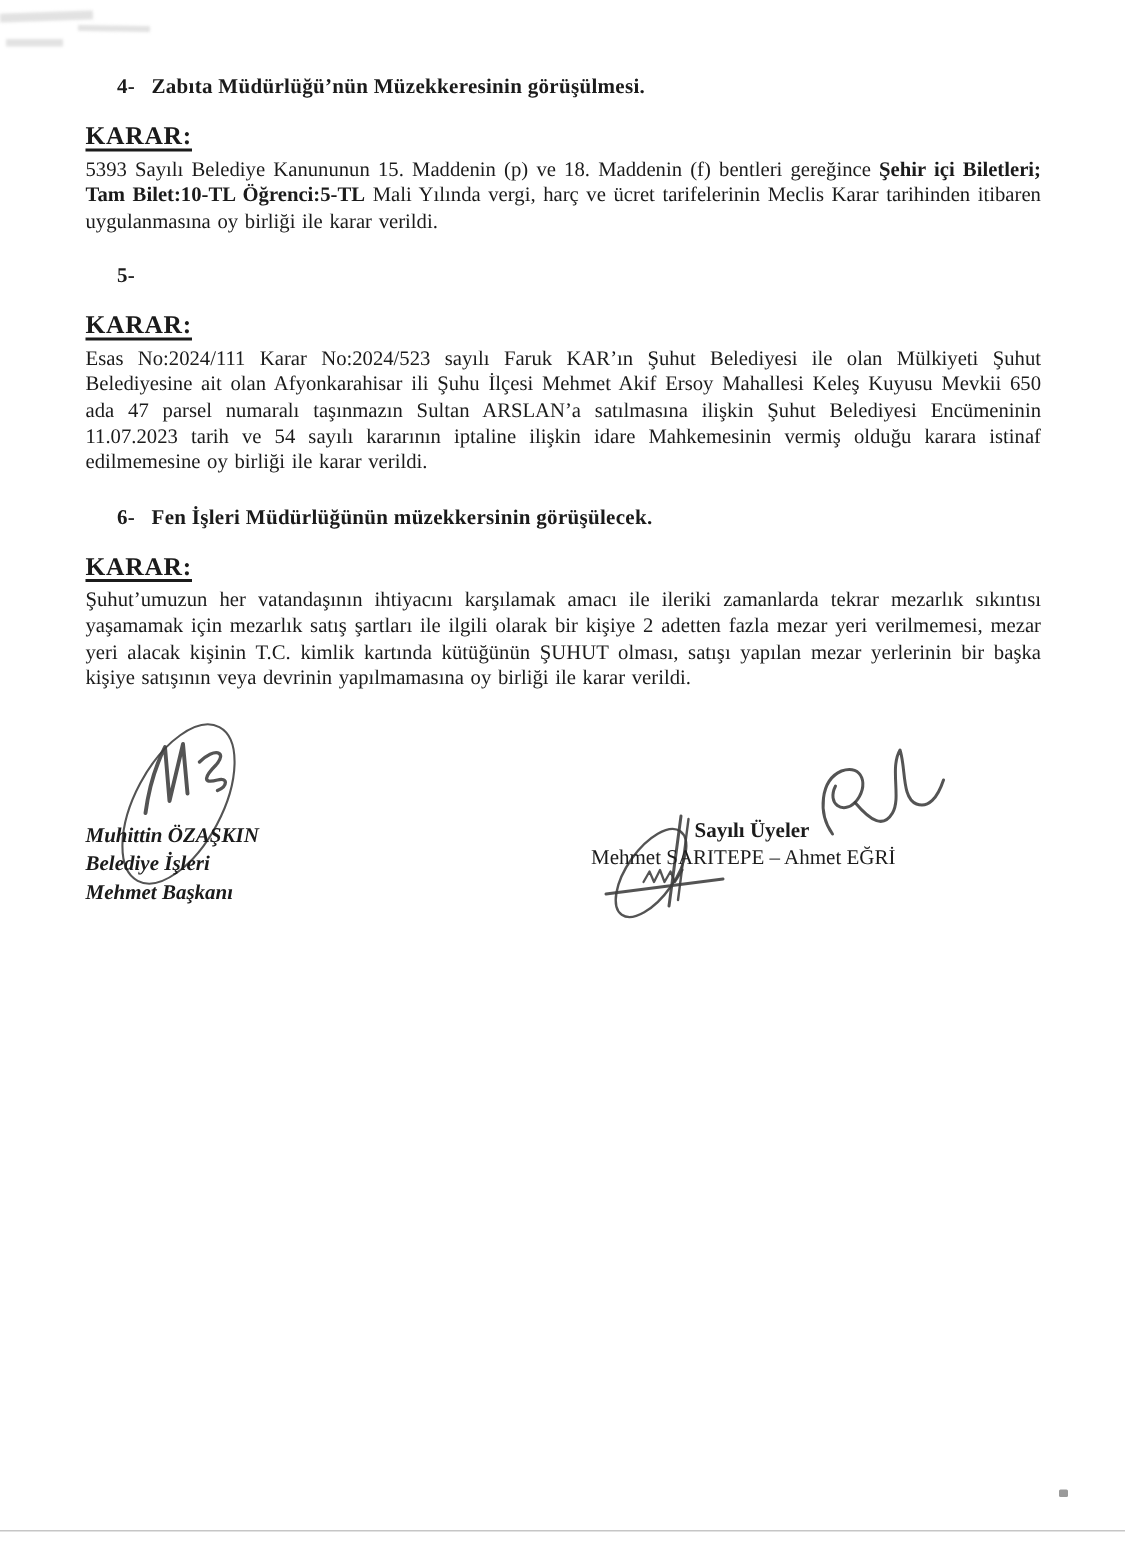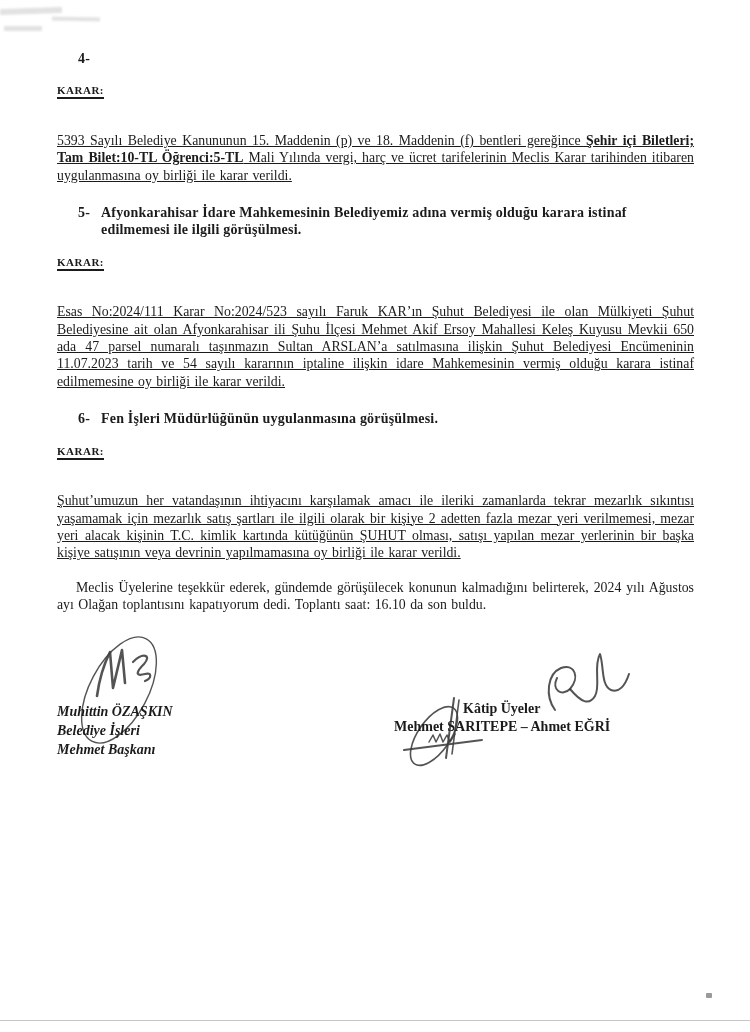--- a/index.html
+++ b/index.html
@@ -31,32 +31,31 @@
   }
   .agenda-heading .num {
     flex: 0 0 23px;
   }
   .agenda-heading .ttl {
     flex: 1 1 auto;
     max-width: 540px;
   }
   .karar {
     font-weight: bold;
-    font-size: 11px;
+    font-size: 17px;
     letter-spacing: 0.5px;
     text-decoration: underline;
     text-underline-offset: 3px;
     text-decoration-thickness: 1.8px;
     margin-top: 15px;
   }
   .para {
-    margin-top: 32px;
+    margin-top: 4px;
     text-align: justify;
     word-spacing: 1px;
-    text-decoration: underline;
   }
   .mt-lg { margin-top: 20px; }
   .closing {
     margin-top: 17px;
     text-align: justify;
     word-spacing: 1px;
     text-indent: 19px;
   }
   .sig-area {
     position: relative;
@@ -78,21 +77,21 @@
     left: 406px;
     top: 82px;
     font-weight: bold;
     font-size: 14px;
     white-space: nowrap;
   }
   .sig-names-right {
     position: absolute;
     left: 337px;
     top: 100px;
-    font-weight: bold;
+    font-weight: normal;
     font-size: 14px;
     white-space: nowrap;
   }
   .sig-svg { position: absolute; pointer-events: none; }
   .sig-svg path, .sig-svg ellipse {
     fill: none;
     stroke: #3c3c3c;
     stroke-linecap: round;
     stroke-linejoin: round;
     opacity: 0.88;
@@ -116,39 +115,38 @@
   <div class="smudge s1"></div>
   <div class="smudge s2"></div>
   <div class="smudge s3"></div>
   <div class="speck"></div>
   <div class="scan-edge"></div>
 
   <div class="content">
 
     <div class="agenda-heading">
       <span class="num">4-</span>
+      <span class="ttl">Zabıta Müdürlüğü’nün Müzekkeresinin görüşülmesi.</span>
     </div>
     <div class="karar">KARAR:</div>
     <p class="para"><span>5393 Sayılı Belediye Kanununun 15. Maddenin (p) ve 18. Maddenin (f) bentleri gereğince </span><strong>Şehir içi Biletleri; Tam Bilet:10-TL Öğrenci:5-TL</strong><span> Mali Yılında vergi, harç ve ücret tarifelerinin Meclis Karar tarihinden itibaren uygulanmasına oy birliği ile karar verildi.</span></p>
 
     <div class="agenda-heading mt-lg">
       <span class="num">5-</span>
-      <span class="ttl">Afyonkarahisar İdare Mahkemesinin Belediyemiz adına vermiş olduğu karara istinaf edilmemesi ile ilgili görüşülmesi.</span>
     </div>
     <div class="karar">KARAR:</div>
     <p class="para">Esas No:2024/111 Karar No:2024/523 sayılı Faruk KAR’ın Şuhut Belediyesi ile olan Mülkiyeti Şuhut Belediyesine ait olan Afyonkarahisar ili Şuhu İlçesi Mehmet Akif Ersoy Mahallesi Keleş Kuyusu Mevkii 650 ada 47 parsel numaralı taşınmazın Sultan ARSLAN’a satılmasına ilişkin Şuhut Belediyesi Encümeninin 11.07.2023 tarih ve 54 sayılı kararının iptaline ilişkin idare Mahkemesinin vermiş olduğu karara istinaf edilmemesine oy birliği ile karar  verildi.</p>
 
     <div class="agenda-heading mt-lg">
       <span class="num">6-</span>
-      <span class="ttl">Fen İşleri Müdürlüğünün uygulanmasına görüşülmesi.</span>
+      <span class="ttl">Fen İşleri Müdürlüğünün müzekkersinin görüşülecek.</span>
     </div>
     <div class="karar">KARAR:</div>
     <p class="para">Şuhut’umuzun her vatandaşının ihtiyacını karşılamak amacı ile ileriki zamanlarda tekrar mezarlık sıkıntısı yaşamamak için mezarlık satış şartları ile ilgili olarak bir kişiye 2 adetten fazla mezar yeri verilmemesi, mezar yeri alacak kişinin T.C. kimlik kartında kütüğünün ŞUHUT olması, satışı yapılan mezar yerlerinin bir başka kişiye satışının veya devrinin yapılmamasına oy birliği ile karar  verildi.</p>
 
-    <p class="closing">Meclis Üyelerine teşekkür ederek, gündemde görüşülecek konunun kalmadığını belirterek, 2024 yılı Ağustos ayı Olağan toplantısını kapatıyorum dedi. Toplantı saat: 16.10 da son buldu.</p>
 
     <div class="sig-area">
 
       <svg class="sig-svg sig-left" width="115" height="128" viewBox="0 0 115 128">
         <ellipse cx="52" cy="64" rx="58" ry="29" transform="rotate(-62 52 64)" stroke-width="1.4"></ellipse>
         <path d="M30,70 C32,55 36,40 43,26 L46,62 L55,24 L58,57" stroke-width="2.6"></path>
         <path d="M66,36 C76,26 85,29 77,38 C70,45 67,51 78,48 C85,46 85,52 78,55" stroke-width="2.2"></path>
       </svg>
 
       <svg class="sig-svg sig-right-1" width="95" height="80" viewBox="0 0 95 80">
@@ -163,18 +161,18 @@
         <path d="M2,54 L80,44" stroke-width="2"></path>
         <path d="M27,46 l4,-7 l3,7 l4,-8 l3,8 l4,-7 l3,7 l5,-8" stroke-width="1.5"></path>
       </svg>
 
       <div class="sig-names-left">
         <div>Muhittin ÖZAŞKIN</div>
         <div>Belediye İşleri</div>
         <div>Mehmet Başkanı</div>
       </div>
 
-      <div class="sig-label-right">Kâtip Üyeler</div>
+      <div class="sig-label-right">Sayılı Üyeler</div>
       <div class="sig-names-right">Mehmet SARITEPE – Ahmet EĞRİ</div>
     </div>
 
   </div>
 </div>
 
 </body></html>

